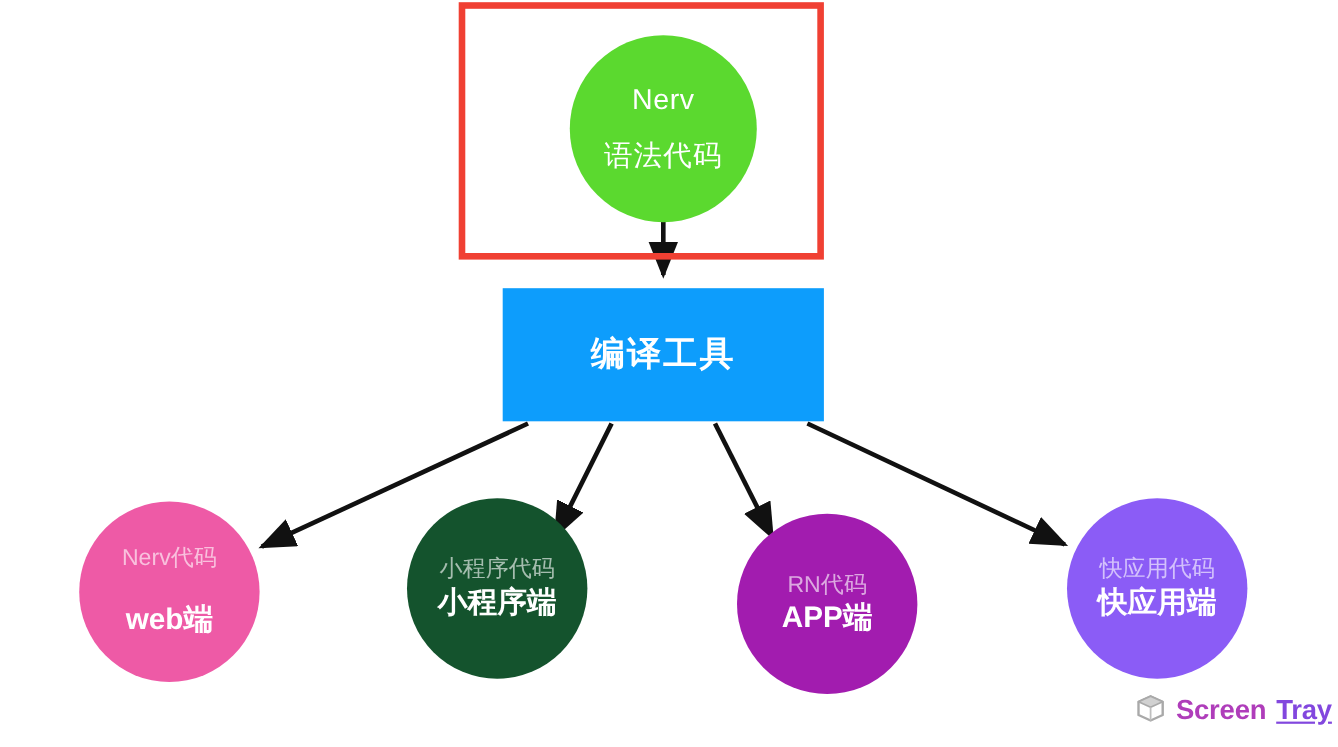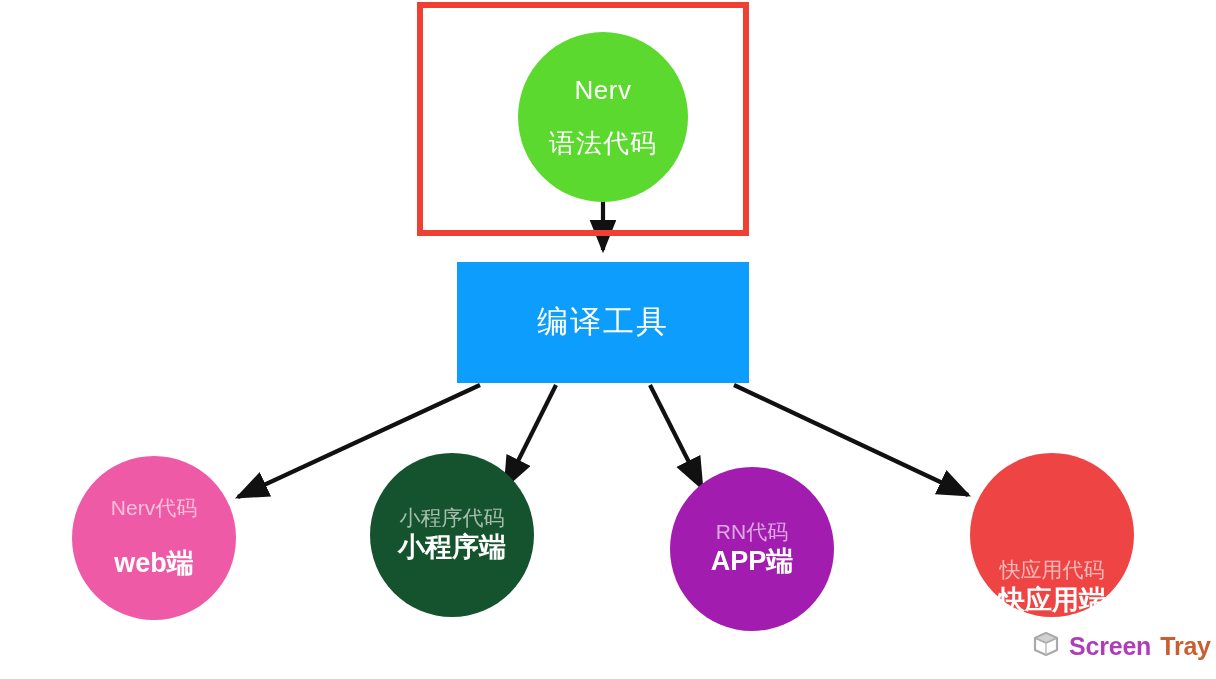--- a/index.html
+++ b/index.html
@@ -36,57 +36,57 @@
     line-height:1.18;
     user-select:none;
   }
   .circle{border-radius:50%;}
 
   .source-node{
     left:518px;top:32px;width:170px;height:170px;
     background:#5bd92f;
   }
   .source-node .line1{font-size:26px;font-weight:400;letter-spacing:.5px;}
-  .source-node .line2{font-size:26px;font-weight:400;margin-top:22px;letter-spacing:1px;}
+  .source-node .line2{font-size:26px;font-weight:400;margin-top:22px;letter-spacing:1px;font-family:Liberation Mono, monospace;}
 
   .tool-node{
     left:457px;top:262px;width:292px;height:121px;
     background:#0d9dfc;
   }
-  .tool-node .line1{font-size:31px;font-weight:400;letter-spacing:2px;}
+  .tool-node .line1{font-size:31px;font-weight:700;letter-spacing:2px;}
 
   .out-node{width:164px;height:164px;}
   .out-node .sub{
     font-size:21px;font-weight:400;
     color:rgba(255,255,255,.62);
     letter-spacing:0px;
     margin-bottom:2px;
   }
   .out-node .main{
     font-size:27px;font-weight:bold;
     color:#ffffff;
     letter-spacing:0px;
   }
   .out-web{left:72px;top:456px;background:#ee5aa6;gap:25px;}
   .out-mini{left:370px;top:453px;background:#14532d;}
   .out-app{left:670px;top:467px;background:#a21caf;}
-  .out-quick{left:970px;top:453px;background:#ef4444;justify-content:flex-end;}
+  .out-quick{left:970px;top:453px;background:#8b5cf6;}
 
   
   .watermark{
     position:absolute;
     left:1032px;top:630px;
     display:flex;align-items:center;gap:9px;
     opacity:.85;
   }
   .watermark .wm-text{
     font-size:25px;font-weight:bold;letter-spacing:-.2px;
   }
   .watermark .wm-screen{color:#a21caf;}
-  .watermark .wm-tray{color:#c2410c;}
+  .watermark .wm-tray{color:#6d28d9;text-decoration:underline;}
 </style>
 </head>
 <body>
 
 <div id="stage">
 
   <svg id="arrows" viewBox="0 0 1216 679" width="1216" height="679" xmlns="http://www.w3.org/2000/svg">
     <defs>
       <marker id="ah" markerWidth="9" markerHeight="9" refX="7.2" refY="3.2" orient="auto" markerUnits="strokeWidth">
         <path d="M0,0 L8,3.2 L0,6.4 z" fill="#111111"></path>

